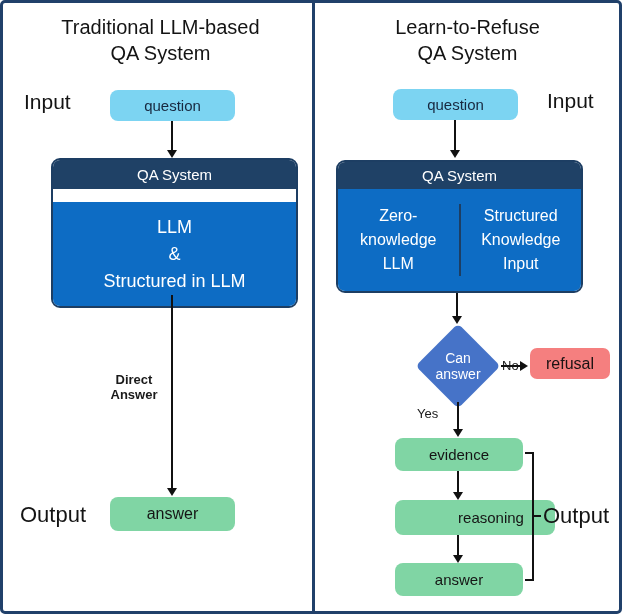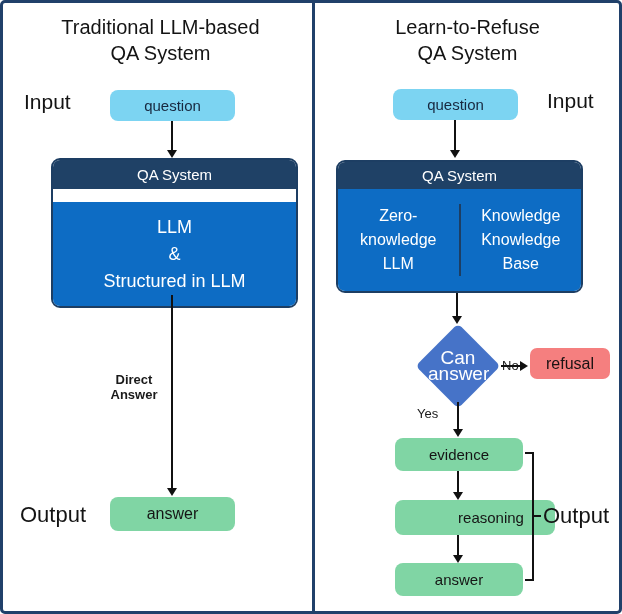--- a/index.html
+++ b/index.html
@@ -46,21 +46,21 @@
   .harrow .head{position:absolute;right:0;top:0;width:0;height:0;
                 border-top:5px solid transparent;border-bottom:5px solid transparent;
                 border-left:8px solid var(--ink);}
 
   .edge-label{font-size:13px;line-height:15px;text-align:center;color:#1a1a1a;}
   .branch-label{font-size:13px;color:#1a1a1a;}
 
   .diamond{position:absolute;left:425px;top:333px;width:60px;height:60px;
            background:var(--diamond_blue);transform:rotate(45deg);border-radius:5px;}
   .diamond-label{position:absolute;left:425px;top:347px;width:60px;text-align:center;
-                 color:#fff;font-size:19px;line-height:16px;}
+                 color:#fff;font-size:14px;line-height:16px;}
 
   .bracket{position:absolute;left:522px;top:449px;width:9px;height:129px;box-sizing:border-box;
            border-top:2px solid var(--ink);border-right:2px solid var(--ink);border-bottom:2px solid var(--ink);}
   .bracket-tick{position:absolute;left:531px;top:512px;width:7px;height:2px;background:var(--ink);}
 </style>
 </head>
 <body>
 
 <div class="canvas">
   <div class="divider"></div>
@@ -112,21 +112,21 @@
       <div class="head"></div>
   </div>
 
   <div class="qa-box" style="left:333px;top:157px;width:243px;">
     <div class="qa-header" style="height:27px;">QA System</div>
     <div class="qa-body qa-cells" style="height:102px;">
       <div class="qa-cell">
         <span style="width:100px;">Zero-knowledge LLM</span>
       </div>
       <div class="qa-cell">
-        <span style="width:104px;">Knowledge Knowledge Base</span>
+        <span style="width:104px;">Structured Knowledge Input</span>
       </div>
     </div>
   </div>
 
   <div class="varrow" style="left:449px;top:290px;height:31px;">
     <div class="line"></div>
       <div class="head"></div>
   </div>
 
   <div class="diamond"></div>

